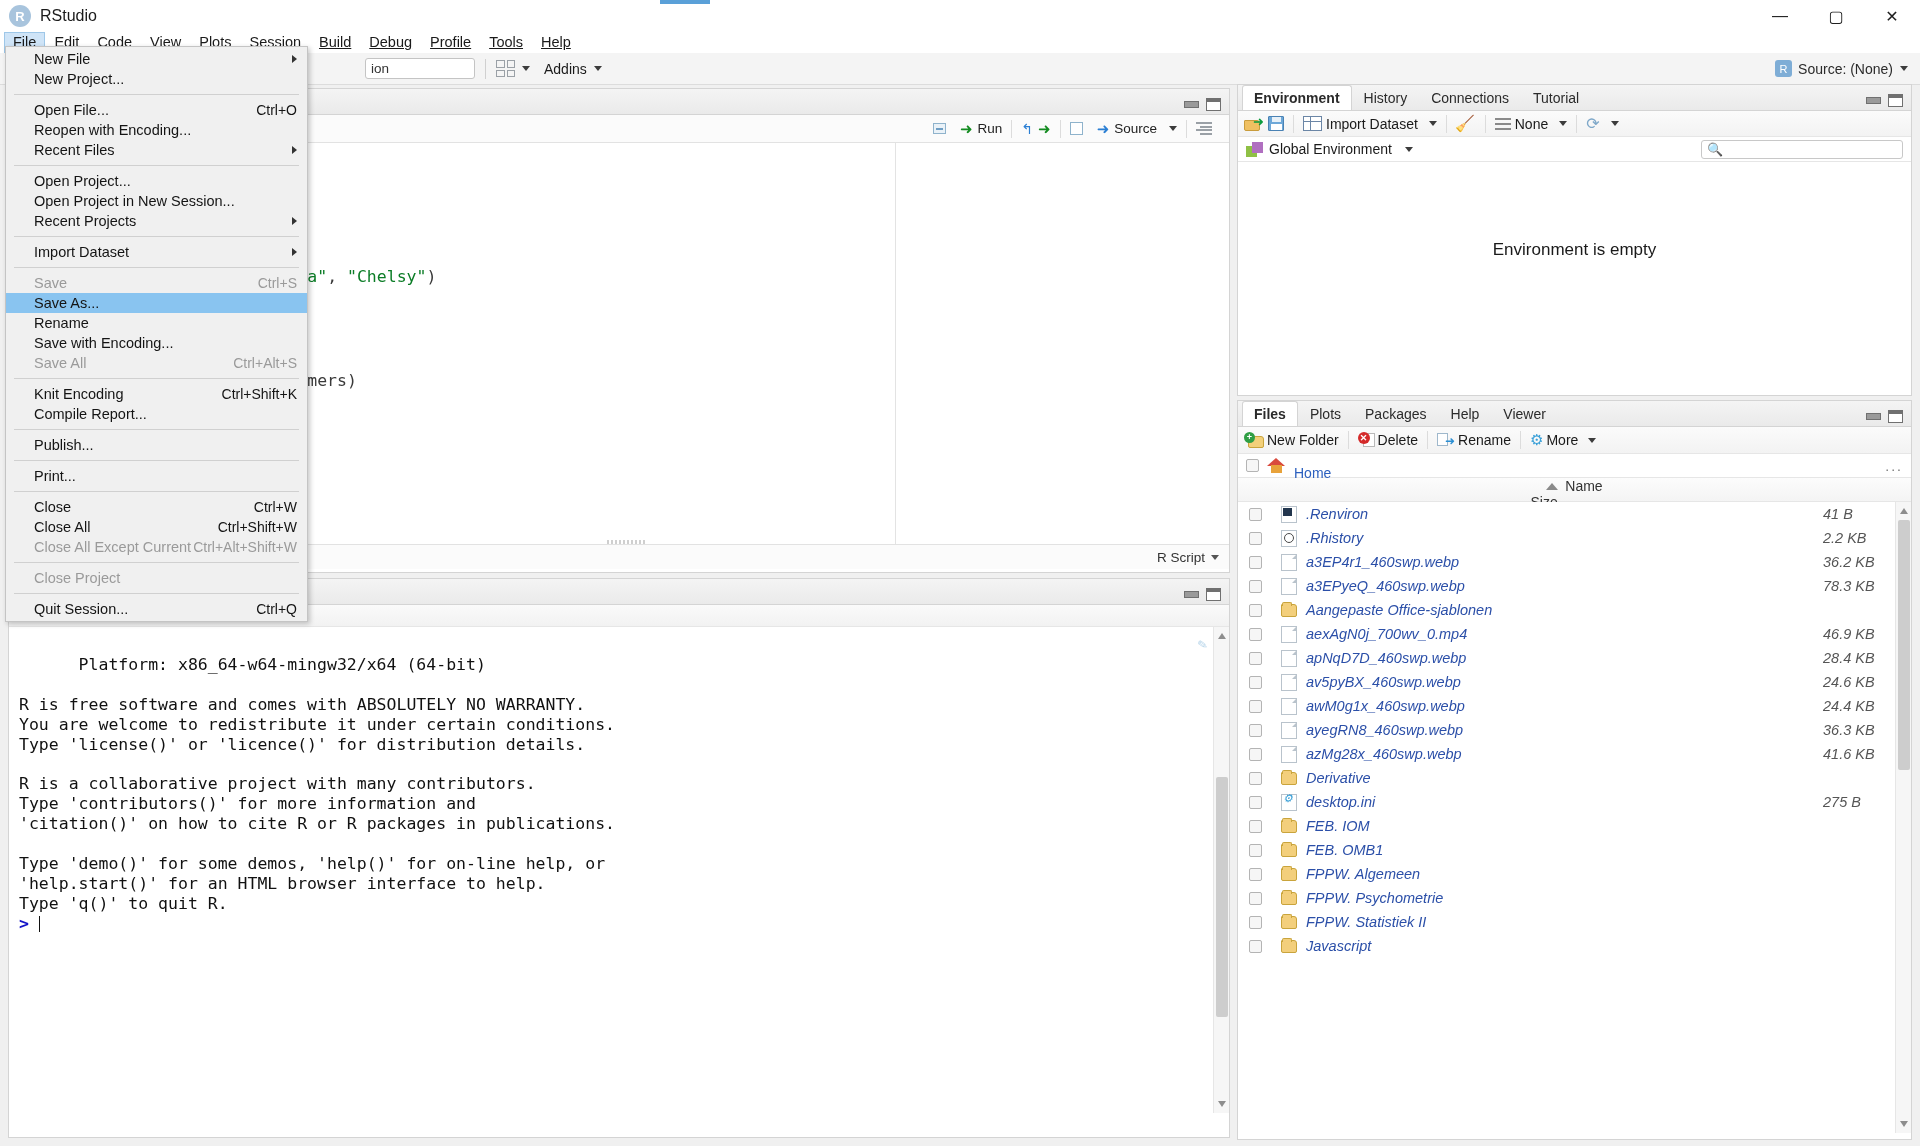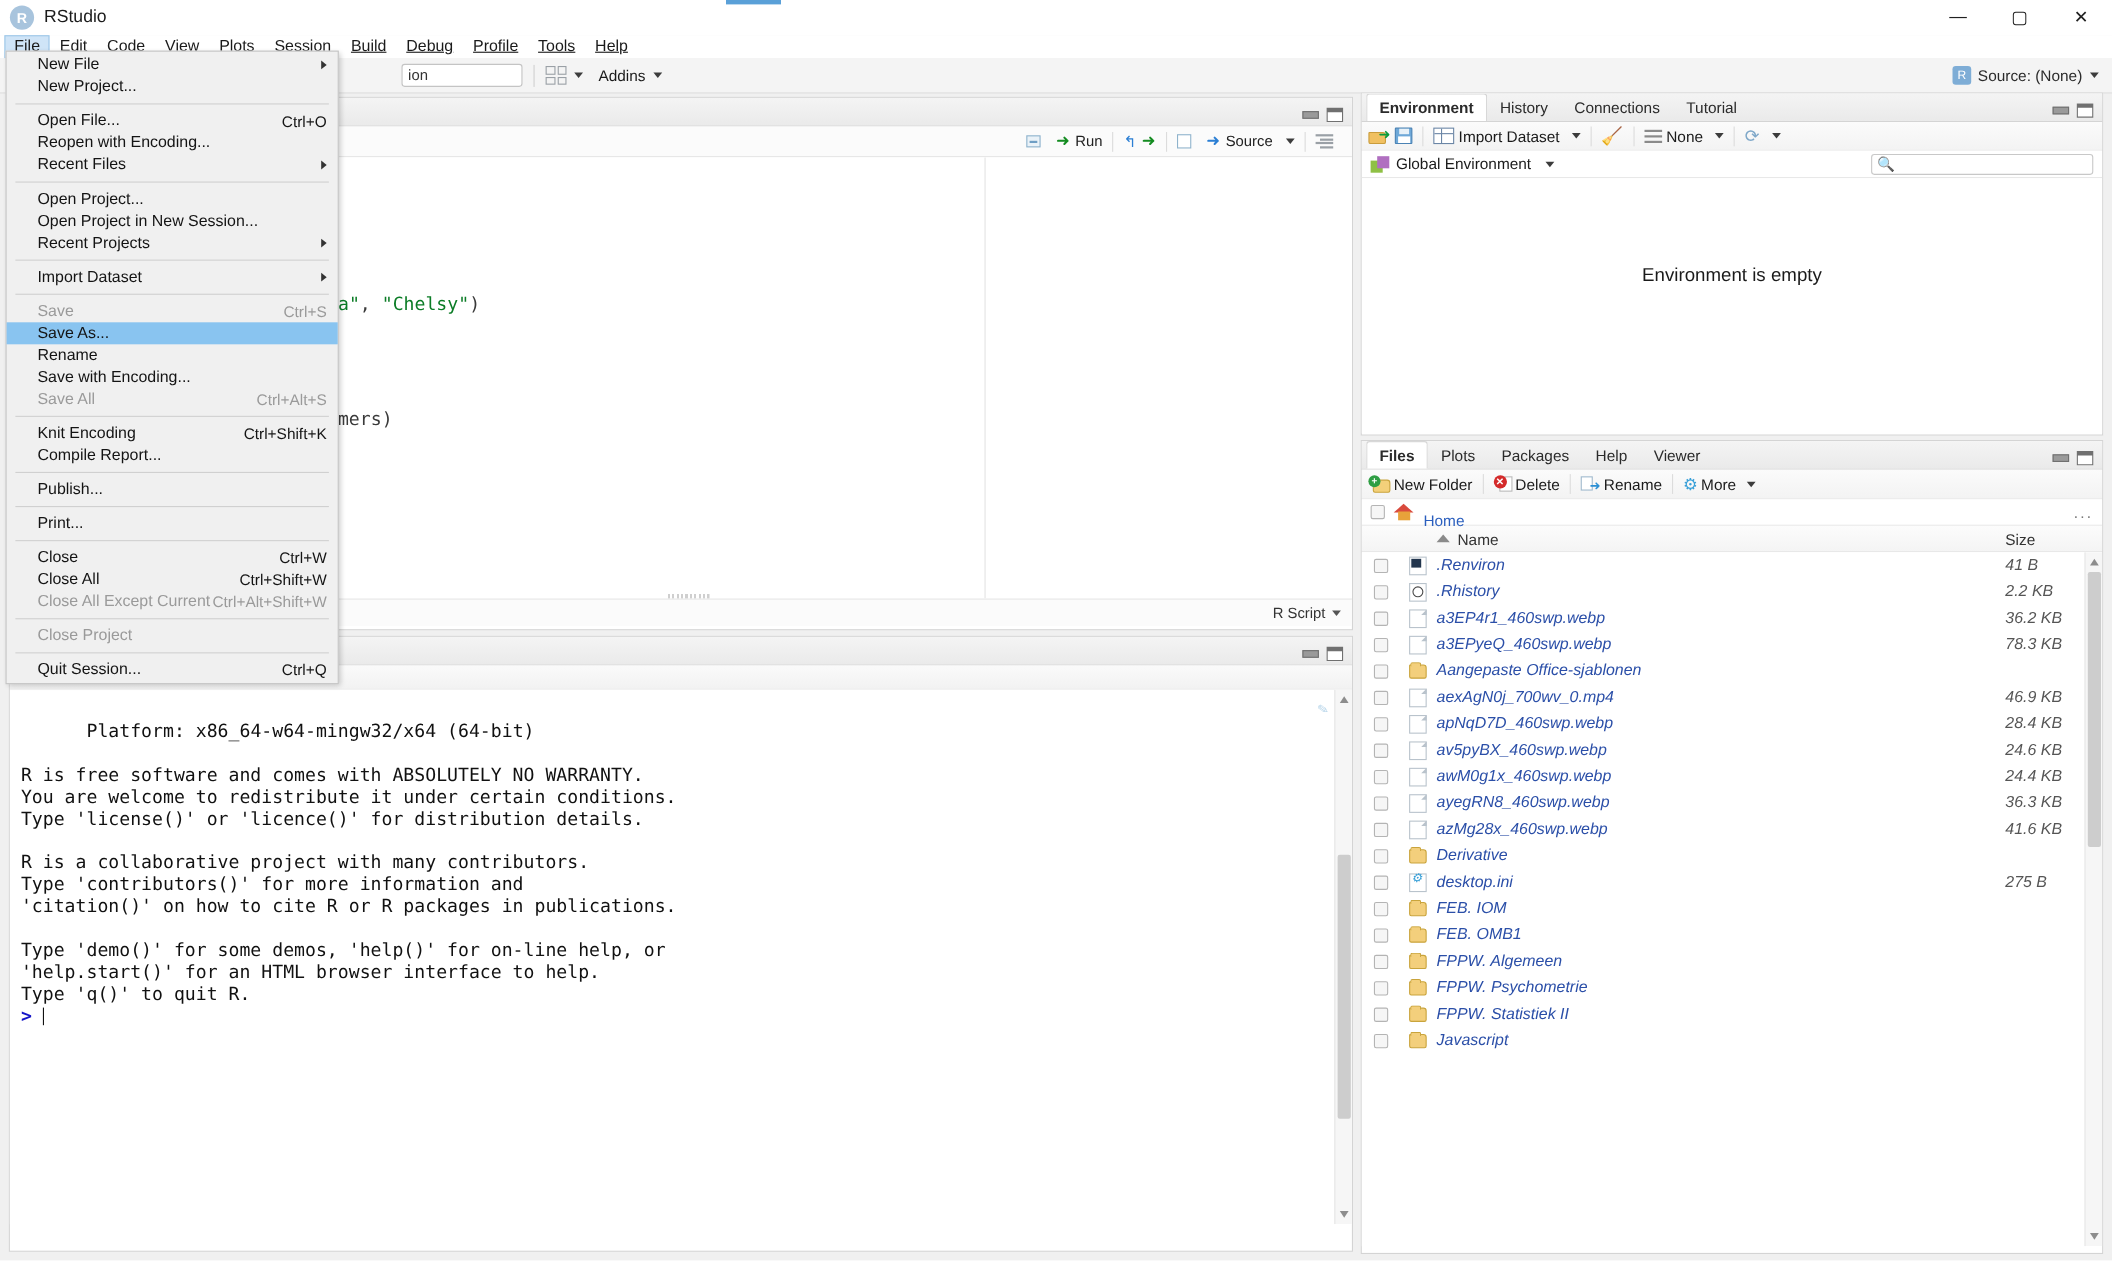--- a/index.html
+++ b/index.html
@@ -205,21 +205,21 @@
   .icon-gear{color:#3aa0d8;font-size:15px;}
   .files-crumb { height: 24px; border-bottom: 1px solid #e6e6e6; background:#fff; display:flex; align-items:center;
      font-size: 14px; padding: 0 8px; gap: 8px; }
   .chk { width: 13px; height: 13px; border: 1px solid #b4b4b4; background: #f6f6f6; border-radius: 2px; flex: none; }
   .icon-home { position:relative; width:19px;height:15px; }
   .icon-home .roof{position:absolute;left:0;top:0;width:0;height:0;border-left:9.5px solid transparent;border-right:9.5px solid transparent;border-bottom:8px solid #d94a3d;}
   .icon-home .body{position:absolute;left:4px;top:7px;width:11px;height:8px;background:#e8a23a;}
   .crumb-link { color: #2b5fbe; margin-top: 14px; }
   .crumb-dots { margin-left:auto; color:#777; letter-spacing:2px;}
   .files-head { height: 24px; border-bottom: 1px solid #e6e6e6; background: linear-gradient(#fcfcfc,#f4f4f4);
-     display:flex; align-items:center; font-size:14px; color:#333; }
+     display:flex; align-items:center; font-size:14px; color:#333;flex-direction:column; }
   .fh-chk{width:34px;}
   .fh-ico{width:34px;}
   .fh-name{flex:1;display:flex;align-items:center;gap:7px;}
   .fh-size{width:88px;}
   .sort-arrow{width:0;height:0;border-left:6px solid transparent;border-right:6px solid transparent;border-bottom:7px solid #8a8a8a;}
   .files-list { position:relative; height: 631px; overflow:hidden; background:#fff; }
   .frow { display:flex; align-items:center; height: 24px; font-size:14.5px;font-style:italic; }
   .frow .c1{width:34px;display:flex;justify-content:center;}
   .frow .c2{width:34px;display:flex;justify-content:center;}
   .frow .c3{flex:1;color:#2b4fa8;}

